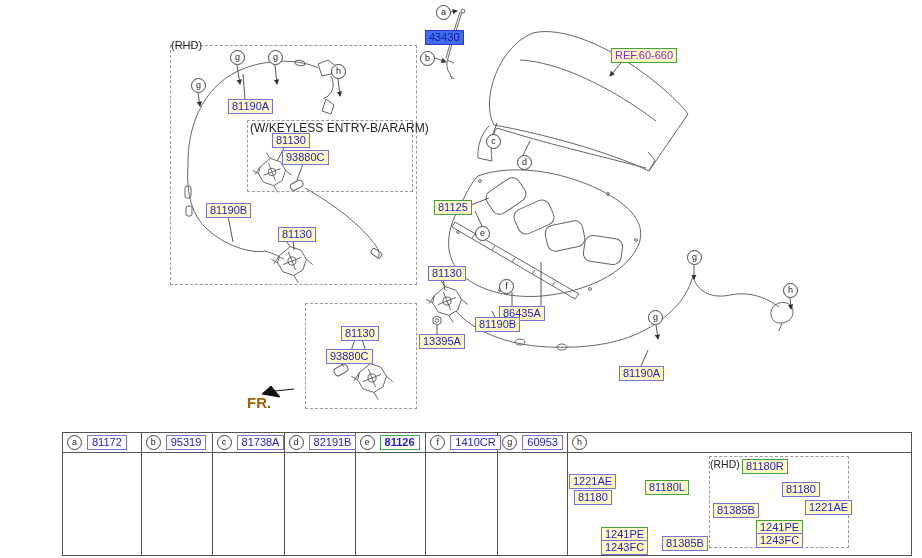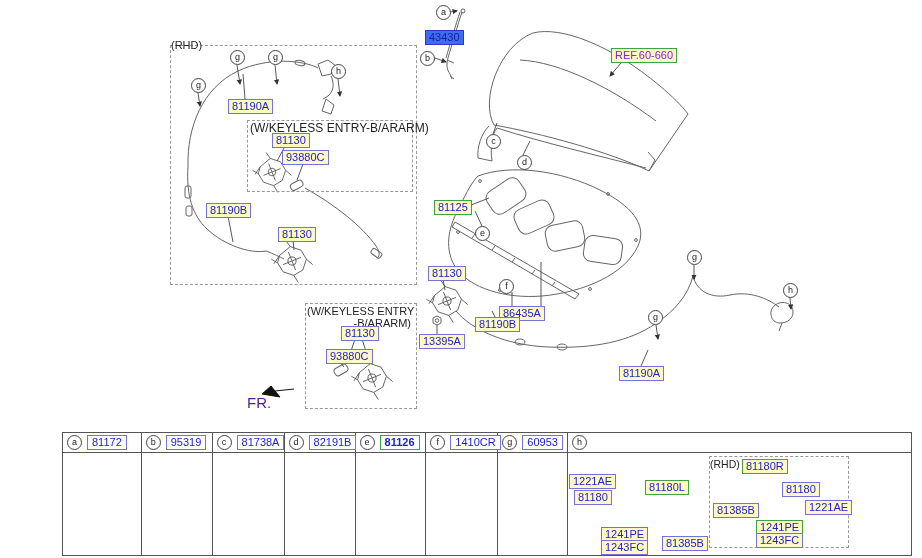--- a/index.html
+++ b/index.html
@@ -8,21 +8,21 @@
   svg{position:absolute;left:0;top:0;}
   .pl{position:absolute;border:1px solid #7373d9;color:#2222cc;background:#fef9c3;
       font-size:11px;line-height:13px;padding:0 3px;white-space:nowrap;z-index:5;}
   .pl.green{border-color:#44a044;}
   .pl.sel{background:#3d6cf0;color:#1c1c96;border-color:#3333cc;}
   .pl.ref{border-color:#44a044;color:#8822dd;}
   .co{position:absolute;width:13px;height:13px;border:1px solid #444;border-radius:50%;
       background:#fff;color:#222;font-size:9px;line-height:13px;text-align:center;z-index:4;}
   .dashbox{position:absolute;border:1px dashed #999;z-index:1;}
   .note{position:absolute;color:#222;font-size:11px;line-height:12px;z-index:3;white-space:nowrap;}
-  .fr{position:absolute;color:#4c1d95;font-size:15px;font-weight:normal;z-index:3;}
+  .fr{position:absolute;color:#a16207;font-size:15px;font-weight:bold;z-index:3;}
   
   #legend{position:absolute;left:62px;top:432px;width:850px;height:124px;display:flex;
           border:1px solid #555;box-sizing:border-box;z-index:2;background:#fff;}
   .lcol{border-right:1px solid #555;box-sizing:border-box;display:flex;flex-direction:column;}
   .lcol:last-child{border-right:none;}
   .lhead{height:20px;border-bottom:1px solid #555;display:flex;align-items:center;gap:5px;
          padding-left:4px;box-sizing:border-box;}
   .lhead .co2{width:13px;height:13px;border:1px solid #444;border-radius:50%;background:#fff;
          color:#222;font-size:9px;line-height:13px;text-align:center;flex:0 0 auto;}
   .lhead .pl2{border:1px solid #7373d9;color:#2222cc;background:#fdfdff;font-size:11px;
@@ -212,24 +212,20 @@
     </g>
   </svg>
 
   <div class="dashbox" style="left:170px;top:45px;width:245px;height:238px"></div>
   <div class="dashbox" style="left:247px;top:120px;width:164px;height:70px"></div>
   <div class="dashbox" style="left:305px;top:303px;width:110px;height:104px"></div>
   <div class="dashbox" style="left:709px;top:456px;width:138px;height:90px;z-index:3"></div>
 
   <div class="note" style="left:171px;top:39px">(RHD)</div>
   <div class="note" style="left:250px;top:122px;font-size:12px">(W/KEYLESS ENTRY-B/ARARM)</div>
-  <div class="note" style="left:307px;top:305px;width:104px;text-align:right">
-    <span>(W/KEYLESS ENTRY</span><br>
-    <span>-B/ARARM)</span>
-  </div>
   <div class="fr" style="left:247px;top:394px">FR.</div>
 
   <div class="co" style="left:436px;top:5px">a</div>
   <div class="co" style="left:420px;top:51px">b</div>
   <div class="co" style="left:486px;top:134px">c</div>
   <div class="co" style="left:517px;top:155px">d</div>
   <div class="co" style="left:475px;top:226px">e</div>
   <div class="co" style="left:499px;top:279px">f</div>
   <div class="co" style="left:191px;top:78px">g</div>
   <div class="co" style="left:230px;top:50px">g</div>

